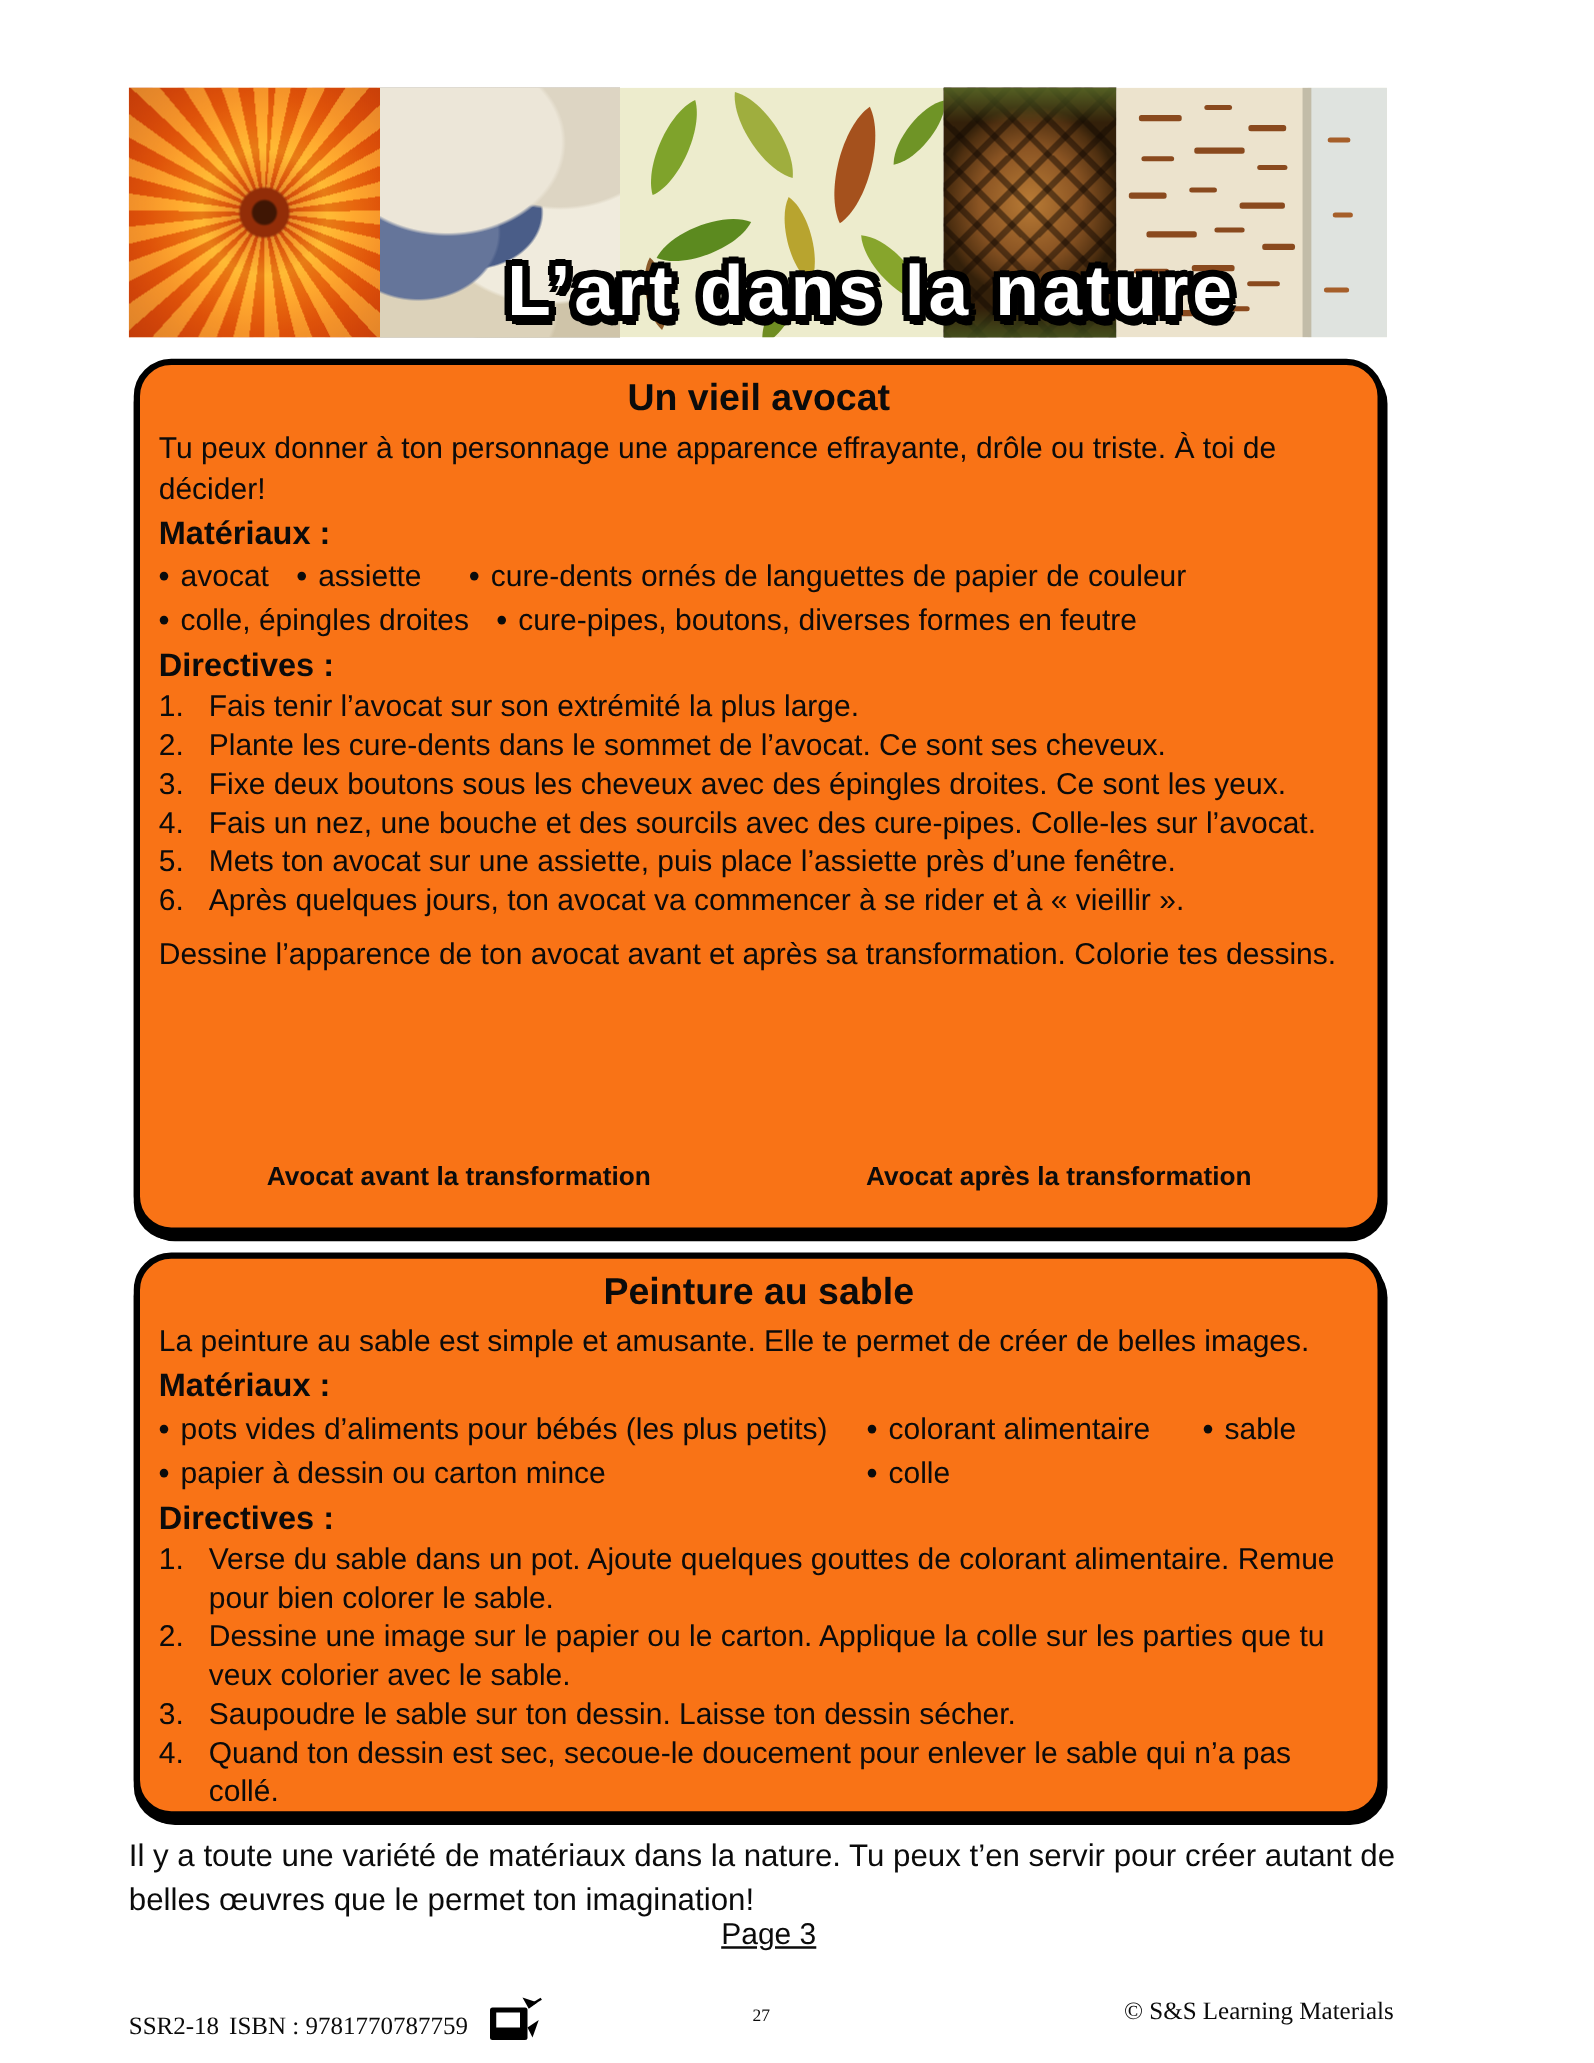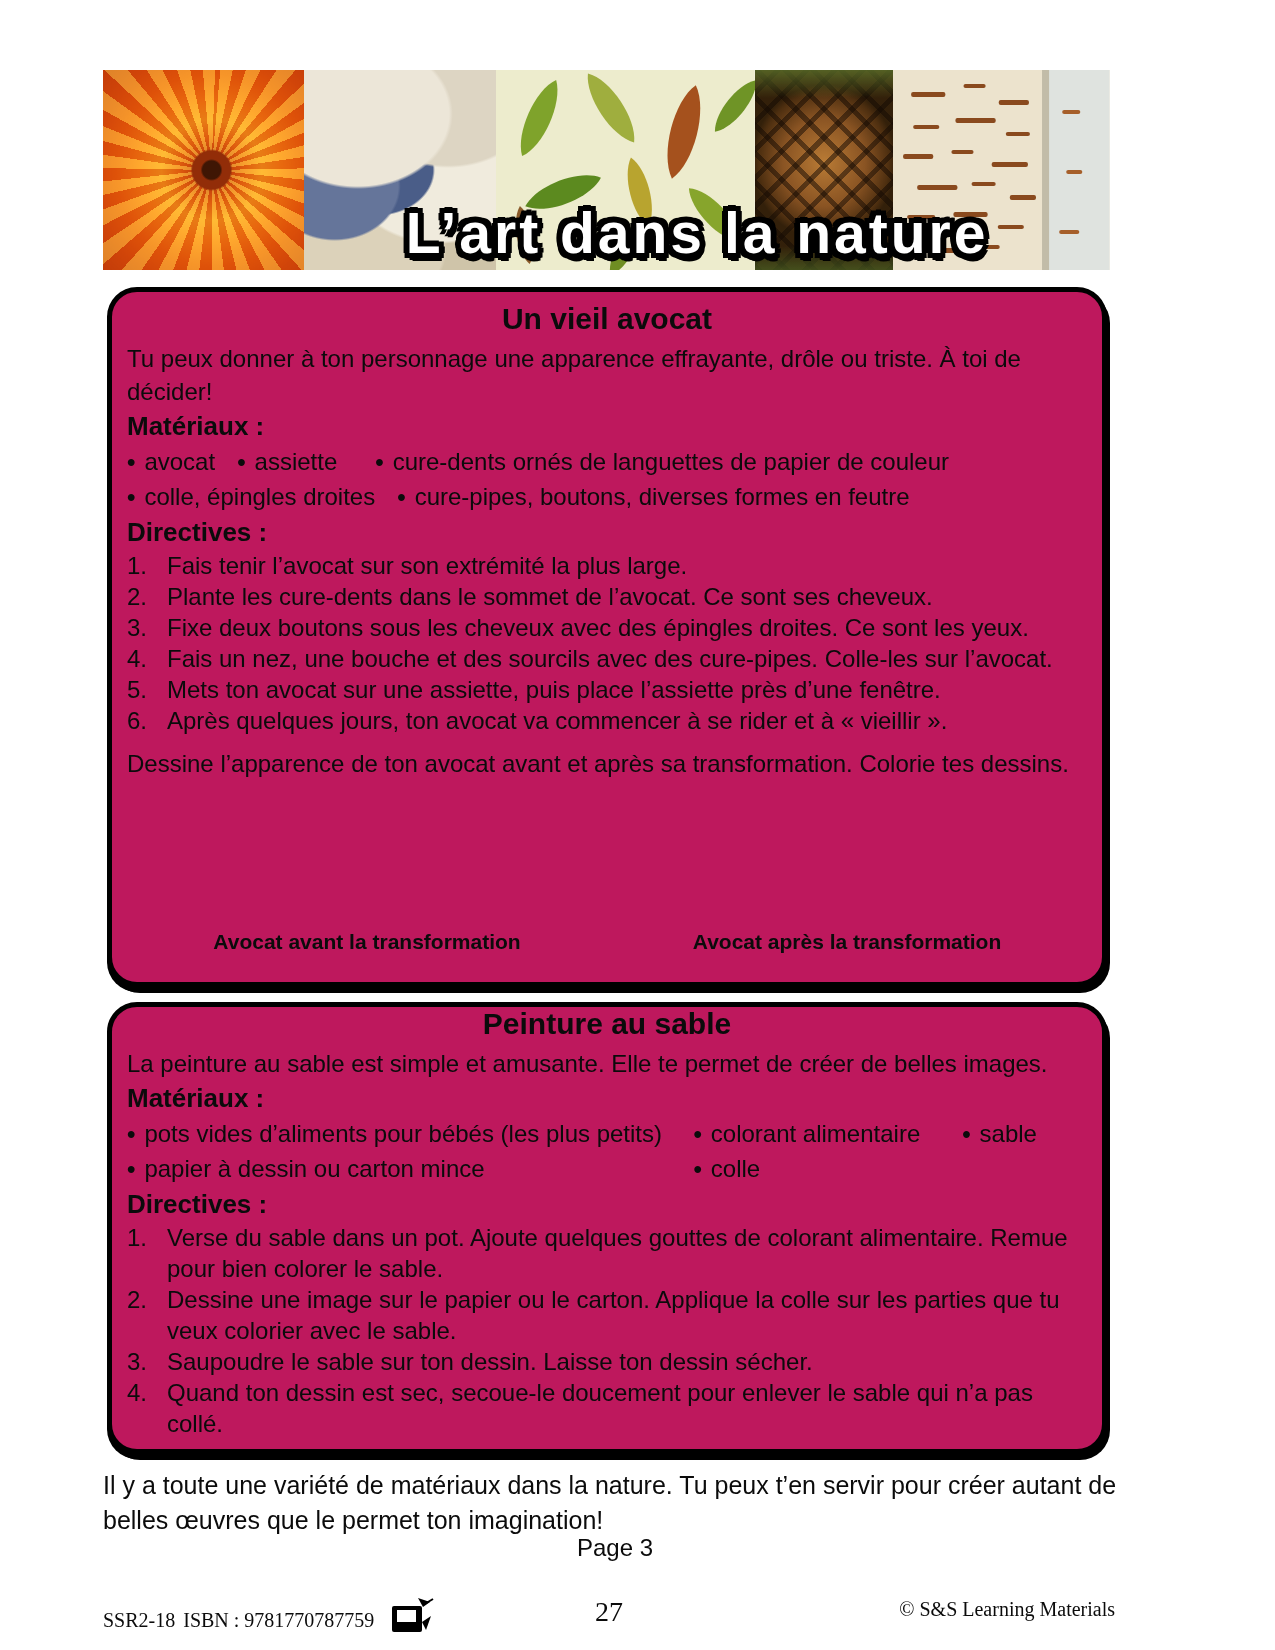--- a/index.html
+++ b/index.html
@@ -48,25 +48,25 @@
     text-shadow:
       -5px -5px 0 #000, 5px -5px 0 #000, -5px 5px 0 #000, 5px 5px 0 #000,
       -6px 0 0 #000, 6px 0 0 #000, 0 -6px 0 #000, 0 7px 0 #000,
       3px 8px 0 #000;
     white-space:nowrap;
     margin-top:44px;
   }
 
   
   .activity-box{
-    position:absolute;left:107px;width:1000px;background:#be185d;
+    position:absolute;left:107px;width:1000px;background:#f97316;
     border:5px solid #000;border-radius:30px;
     box-shadow:0 5px 0 #000, 3px 6px 0 #000;
     padding:8px 15px 10px 15px;box-sizing:border-box;
-    display:flex;flex-direction:column;justify-content:flex-end;
+    display:flex;flex-direction:column;
   }
   .box-avocat{top:287px;height:700px;}
   .box-sable{top:1002px;height:452px;}
 
   .box-title{text-align:center;font-weight:bold;font-size:30px;line-height:38px;margin:0 0 4px 0;}
   .body-text{font-size:24px;line-height:33px;}
   .section-label{font-size:26px;font-weight:bold;line-height:36px;}
 
   .mat-row{display:flex;align-items:baseline;font-size:24px;line-height:35px;}
   .mat-item{display:flex;align-items:baseline;}
@@ -79,29 +79,29 @@
   .dir-text{flex:1;}
 
   .mat-grid{display:grid;grid-template-columns:59% 28% 13%;font-size:24px;line-height:35px;}
 
   .drawing-space{flex:1;}
   .caption-row{display:flex;margin-bottom:18px;}
   .caption-cell{width:50%;text-align:center;font-weight:bold;font-size:21px;}
 
   
   .closing{position:absolute;left:103px;top:1468px;width:1015px;font-size:25px;line-height:35px;}
-  .page-label{position:absolute;left:0;top:1534px;width:1230px;text-align:center;font-size:24px;}
+  .page-label{position:absolute;left:0;top:1534px;width:1230px;text-align:center;font-size:24px;text-decoration:underline;}
   .footer{
     position:absolute;left:103px;top:1590px;width:1012px;height:42px;
     font-family:"Liberation Serif","DejaVu Serif",serif;
   }
   .footer-left{position:absolute;left:0;top:8px;font-size:20px;font-weight:normal;display:flex;align-items:center;}
   .footer-left .isbn{margin-left:8px;}
   .footer-icon{margin-left:16px;position:relative;top:-2px;}
-  .footer-center{position:absolute;left:0;width:100%;text-align:center;top:6px;font-size:28px;}
+  .footer-center{position:absolute;left:0;width:100%;text-align:center;top:16px;font-size:14px;}
   .footer-right{position:absolute;right:0;top:8px;font-size:20px;}
 </style>
 </head>
 <body>
 
 <div class="page">
 
   <div class="banner">
     <div class="panel panel-flower"></div>
     <div class="panel panel-shells"></div>

